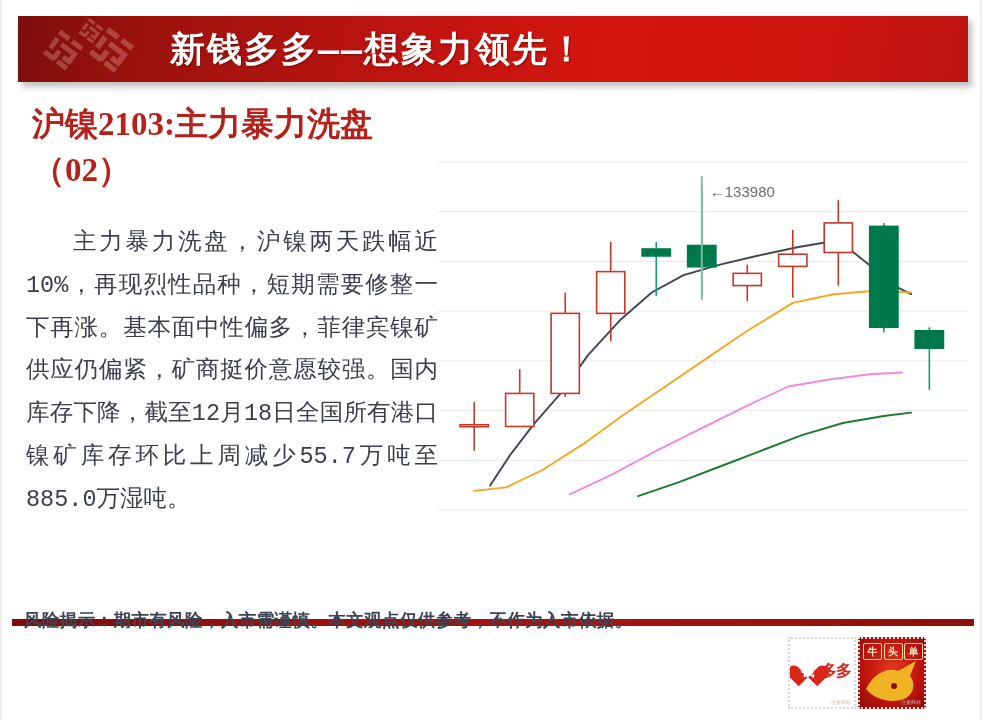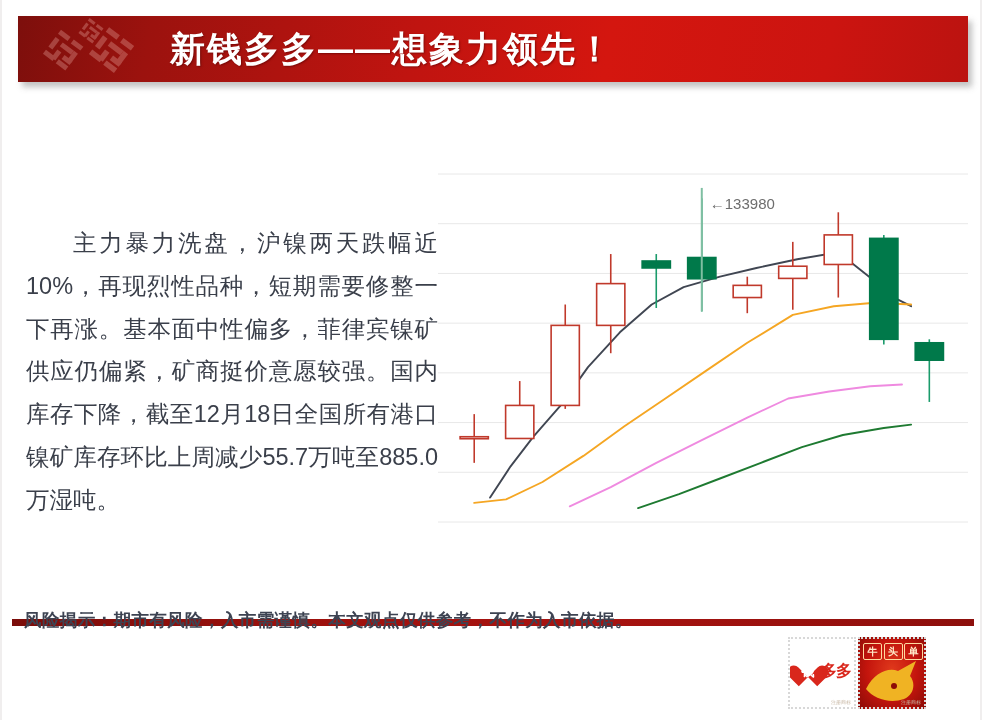--- a/index.html
+++ b/index.html
@@ -29,21 +29,21 @@
     position:absolute;left:18px;top:2px;width:116px;height:62px;
     opacity:.55;
   }
   .banner-title{
     position:absolute;left:152px;top:0;height:66px;
     display:flex;align-items:center;
     color:#ffffff;
     font-size:35px;
     font-weight:700;
     letter-spacing:2px;
-    font-family:Liberation Sans, sans-serif;
+    font-family:Liberation Mono, monospace;
     text-shadow:1px 1px 2px rgba(80,0,0,.55);
     white-space:nowrap;
     text-align:center;
   }
 
   
   .headline{
     position:absolute;left:30px;top:102px;width:400px;
     color:#b5211b;
     font-size:33px;
@@ -52,26 +52,26 @@
     letter-spacing:0px;
     font-family:"Liberation Serif","DejaVu Serif",serif;
   }
   .bodytext{
     position:absolute;left:24px;top:222px;width:412px;
     color:#3a3f4a;
     font-size:23.5px;
     line-height:1.82;
     text-align:justify;
     text-indent:2em;
-    font-family:Liberation Sans, sans-serif;
+    font-family:Liberation Mono, monospace;
   }
 
   
   .chart-wrap{
-    position:absolute;left:436px;top:168px;width:530px;height:360px;
+    position:absolute;left:436px;top:156px;width:530px;height:360px;
   }
   .chart-svg{display:block;}
 
   
   .footer-rule{
     position:absolute;left:10px;top:619px;width:962px;height:7px;
     background:linear-gradient(90deg,#7b0d0a 0%,#9d110d 30%,#a81310 60%,#8d0f0c 100%);
   }
   .footer-text{
     position:absolute;left:22px;top:608px;
@@ -173,20 +173,21 @@
             <rect x="15" y="24" width="5" height="10"></rect>
           <rect x="24" y="24" width="10" height="5"></rect>
             <rect x="6" y="31" width="12" height="5"></rect>
           <rect x="22" y="31" width="12" height="5"></rect>
         </g>
       </g>
     </svg>
     <div class="banner-title">新钱多多——想象力领先！</div>
   </div>
 
+  <div class="headline">沪镍2103:主力暴力洗盘（02）</div>
   <div class="bodytext">主力暴力洗盘，沪镍两天跌幅近10%，再现烈性品种，短期需要修整一下再涨。基本面中性偏多，菲律宾镍矿供应仍偏紧，矿商挺价意愿较强。国内库存下降，截至12月18日全国所有港口镍矿库存环比上周减少55.7万吨至885.0万湿吨。</div>
 
   <div class="chart-wrap">
     <svg class="chart-svg" id="chart" width="530" height="360" viewBox="0 0 530 360">
         <line x1="0" y1="6" x2="530" y2="6" stroke="#e8e8e8" stroke-width="1"></line>
         <line x1="0" y1="55.714285714285715" x2="530" y2="55.714285714285715" stroke="#e8e8e8" stroke-width="1"></line>
         <line x1="0" y1="105.42857142857143" x2="530" y2="105.42857142857143" stroke="#e8e8e8" stroke-width="1"></line>
         <line x1="0" y1="155.14285714285714" x2="530" y2="155.14285714285714" stroke="#e8e8e8" stroke-width="1"></line>
         <line x1="0" y1="204.85714285714286" x2="530" y2="204.85714285714286" stroke="#e8e8e8" stroke-width="1"></line>
         <line x1="0" y1="254.57142857142858" x2="530" y2="254.57142857142858" stroke="#e8e8e8" stroke-width="1"></line>

